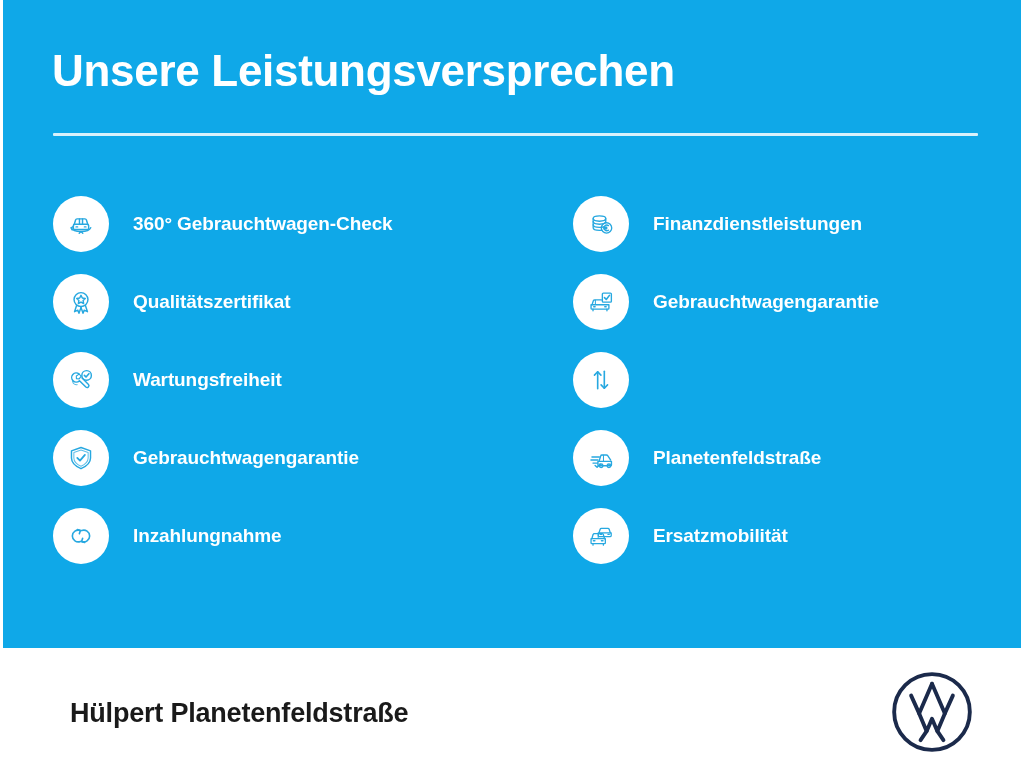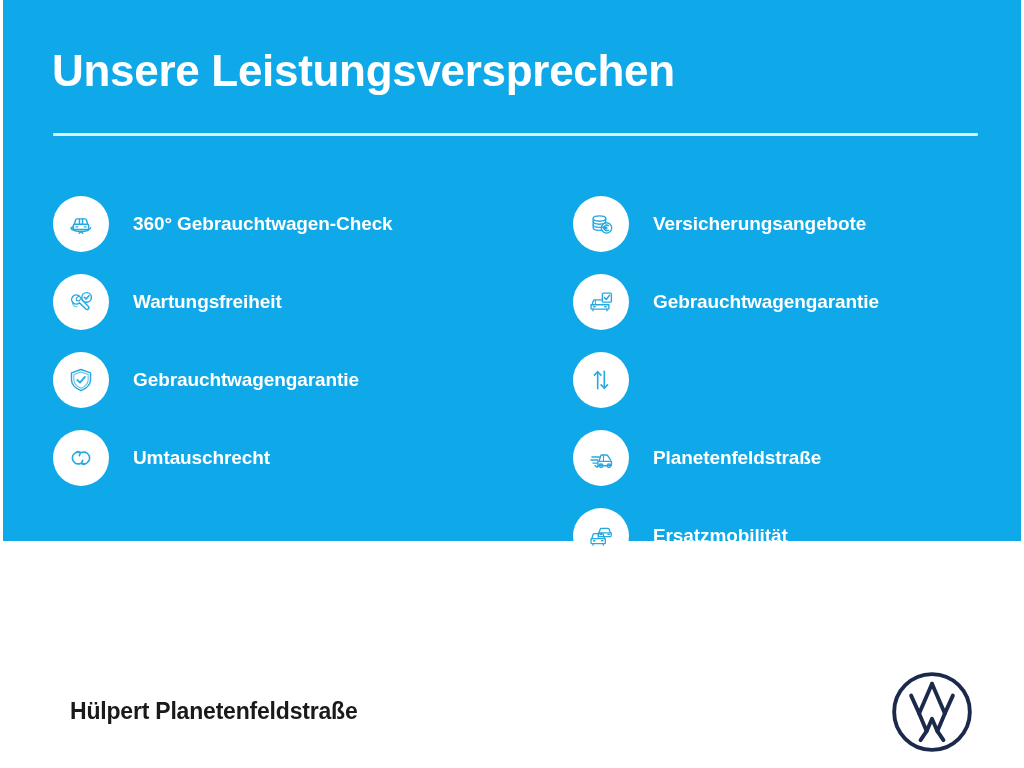--- a/index.html
+++ b/index.html
@@ -22,21 +22,21 @@
     background: #ffffff;
     box-sizing: border-box;
   }
 
   
   .hero {
     position: absolute;
     left: 3px;
     top: 0;
     width: 1018px;
-    height: 541px;
+    height: 648px;
     background: #0fa8e8;
     box-sizing: border-box;
   }
 
   .hero-title {
     position: absolute;
     left: 49px;
     top: 48px;
     font-size: 44px;
     font-weight: 700;
@@ -113,21 +113,21 @@
     top: 648px;
     width: 1024px;
     height: 120px;
     background: #ffffff;
   }
 
   .footer-dealer {
     position: absolute;
     left: 70px;
     top: 50px;
-    font-size: 23px;
+    font-size: 27px;
     font-weight: 700;
     color: #1a1a1a;
     letter-spacing: -0.2px;
     white-space: nowrap;
   }
 
   .footer-logo {
     position: absolute;
     left: 888px;
     top: 668px;
@@ -159,20 +159,31 @@
               <path d="M14.2 23.4 h1.8 M24 23.4 h1.8"></path>
               <path d="M18.2 14.2 v5.9 M21.8 14.2 v5.9"></path>
               <path d="M8.6 24.4 Q10.4 28.8 20 28.8 Q29.6 28.8 31.4 24.4"></path>
               <path d="M10.7 23.2 L8.4 24.6 L9.6 27"></path>
               <path d="M20 28.8 l-2.1 2.1 M20 28.8 l2.1 2.1"></path>
             </svg>
           </div>
           <div class="promise-label">360° Gebrauchtwagen-Check</div>
         </div>
 
+        <div class="promise-item">
+          <div class="promise-badge">
+            <svg viewBox="0 0 40 40" fill="none" stroke="#27a8e0" stroke-width="1.7" stroke-linecap="round" stroke-linejoin="round">
+              <circle cx="20" cy="17.2" r="8.2"></circle>
+              <path d="M20 12.2 l1.55 3.15 3.45.5 -2.5 2.45.6 3.45 -3.1-1.63 -3.1 1.63.6-3.45 -2.5-2.45 3.45-.5z"></path>
+              <path d="M14.8 24.2 L12.4 31.4 L16.3 29.6 L17.6 33.2 L20 26.4"></path>
+              <path d="M25.2 24.2 L27.6 31.4 L23.7 29.6 L22.4 33.2 L20 26.4"></path>
+            </svg>
+          </div>
+          <div class="promise-label">Qualitätszertifikat</div>
+        </div>
 
         <div class="promise-item">
           <div class="promise-badge">
             <svg viewBox="0 0 40 40" fill="none" stroke="#27a8e0" stroke-width="1.7" stroke-linecap="round" stroke-linejoin="round">
               <path d="M17.8 13.1 a5.3 5.3 0 1 0 .4 7.7 l7.5 7.5 a2.2 2.2 0 0 0 3.1-3.1 l-7.5-7.5"></path>
               <path d="M17.8 13.1 l-3.3 2.1 .1 3.3 3.3 .2 2.3-3.2z" stroke-width="1.3"></path>
               <path d="M10.2 21.6 a4.6 4.6 0 0 0 5.2 3.9" stroke-width="1.3" opacity="0.8"></path>
               <circle cx="26.6" cy="14.6" r="5.6"></circle>
               <path d="M24 14.6 L25.9 16.5 L29.3 12.6" stroke-width="1.9"></path>
             </svg>
@@ -193,40 +204,40 @@
 
         <div class="promise-item">
           <div class="promise-badge">
             <svg viewBox="0 0 40 40" fill="none" stroke="#27a8e0" stroke-width="1.9" stroke-linecap="round" stroke-linejoin="round">
               <path d="M19.3 13.6 a6.9 6.9 0 1 0 0 12.8"></path>
               <path d="M19.3 13.6 l-3.5-1.2 M19.3 13.6 l-1.2 3.6"></path>
               <path d="M20.7 26.4 a6.9 6.9 0 1 0 0-12.8"></path>
               <path d="M20.7 26.4 l3.5 1.2 M20.7 26.4 l1.2-3.6"></path>
             </svg>
           </div>
-          <div class="promise-label">Umtauschrecht</div>
+          <div class="promise-label">Inzahlungnahme</div>
         </div>
 
       </div>
 
       <div class="promise-col right">
 
         <div class="promise-item">
           <div class="promise-badge">
             <svg viewBox="0 0 40 40" fill="none" stroke="#27a8e0" stroke-width="1.6" stroke-linecap="round" stroke-linejoin="round">
               <ellipse cx="18.2" cy="13.6" rx="7.4" ry="3.1"></ellipse>
               <path d="M10.8 13.6 v3.6 q0 3.1 7.4 3.1 q7.4 0 7.4-3.1 v-3.6"></path>
               <path d="M10.8 17.2 v3.6 q0 3.1 7.4 3.1 q3.1 0 5.1-.6"></path>
               <path d="M10.8 20.8 v3.6 q0 3.1 7.4 3.1 q1.6 0 2.9-.2"></path>
               <circle cx="26.5" cy="24.6" r="6.1"></circle>
               <path d="M28.8 21.9 a3.3 3.3 0 1 0 0 5.4"></path>
               <path d="M23.3 23.8 h3.6 M23.3 25.6 h3.6"></path>
             </svg>
           </div>
-          <div class="promise-label">Versicherungsangebote</div>
+          <div class="promise-label">Finanzdienstleistungen</div>
         </div>
 
         <div class="promise-item">
           <div class="promise-badge">
             <svg viewBox="0 0 40 40" fill="none" stroke="#27a8e0" stroke-width="1.6" stroke-linecap="round" stroke-linejoin="round">
               <path d="M9.4 23.4 L11 18.6 Q11.4 17.5 12.6 17.5 L20.4 17.5"></path>
               <path d="M8.3 23.2 h21 v4.1 a1 1 0 0 1-1 1 h-19 a1 1 0 0 1-1-1 z"></path>
               <path d="M10.6 28.4 v1.9 M27 28.4 v1.9"></path>
               <path d="M11.4 25.6 h1.7 M24.4 25.6 h1.7"></path>
               <path d="M13.4 18 v5" stroke-width="1.2"></path>

